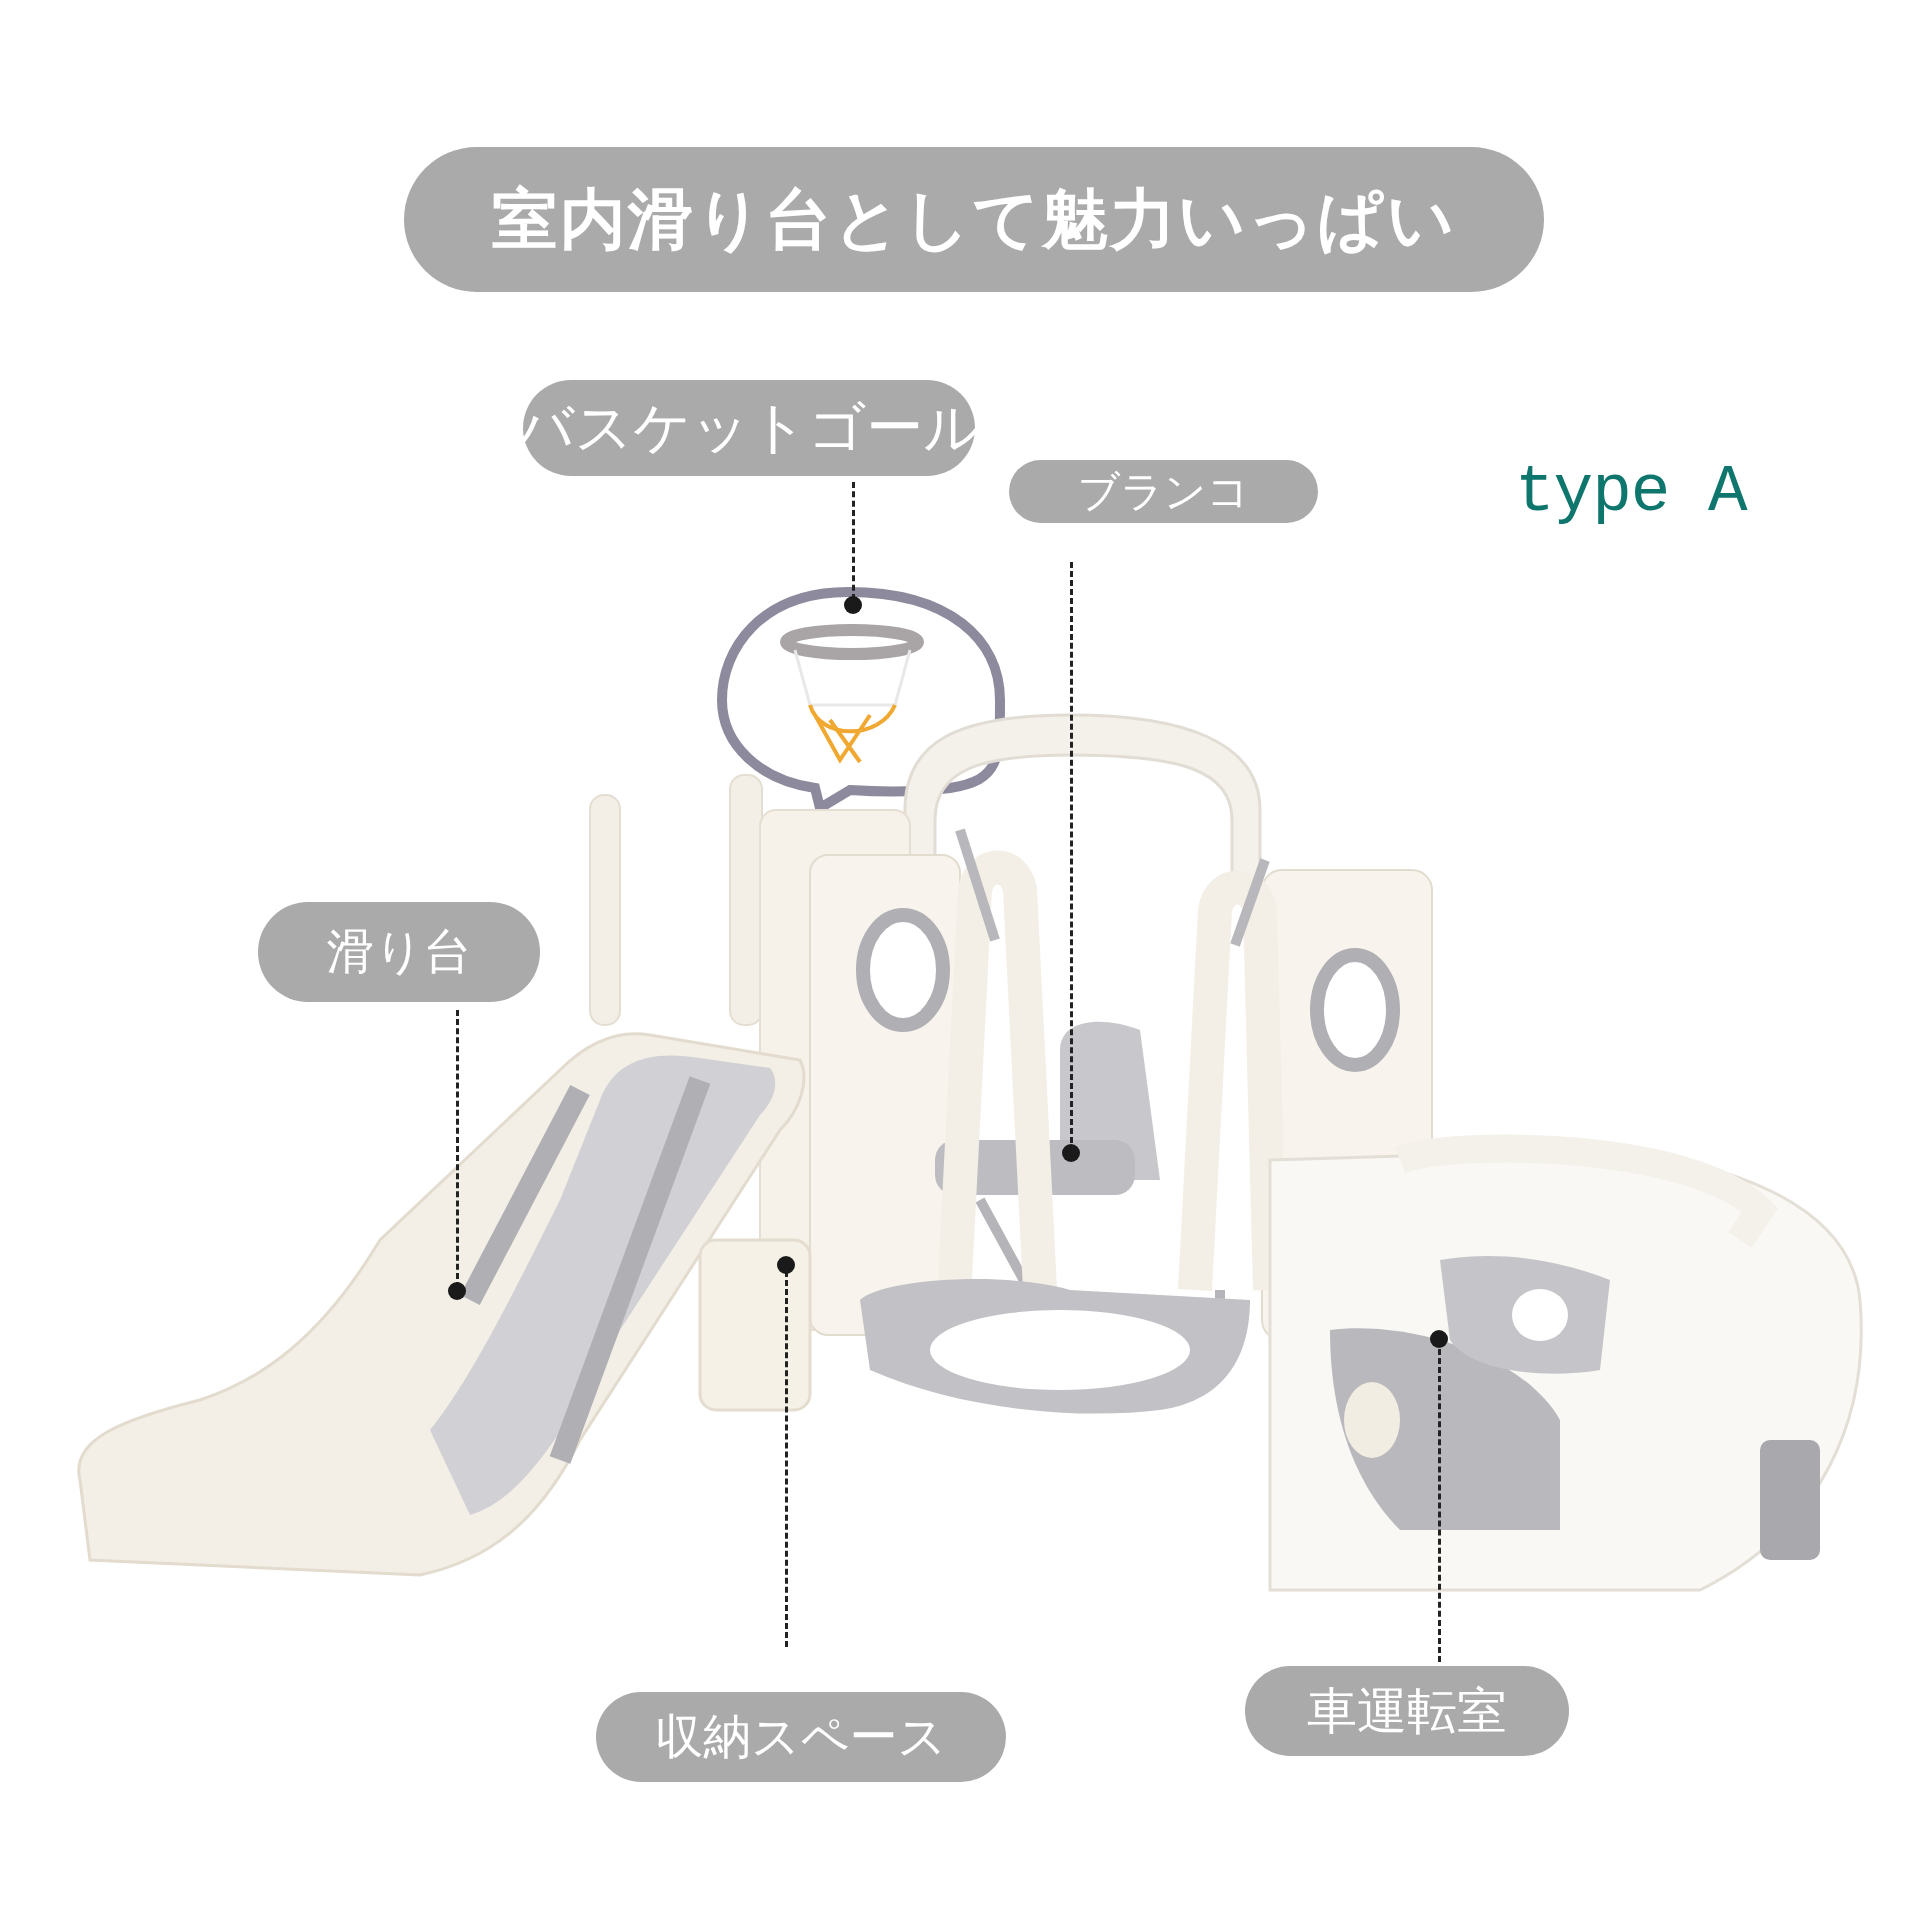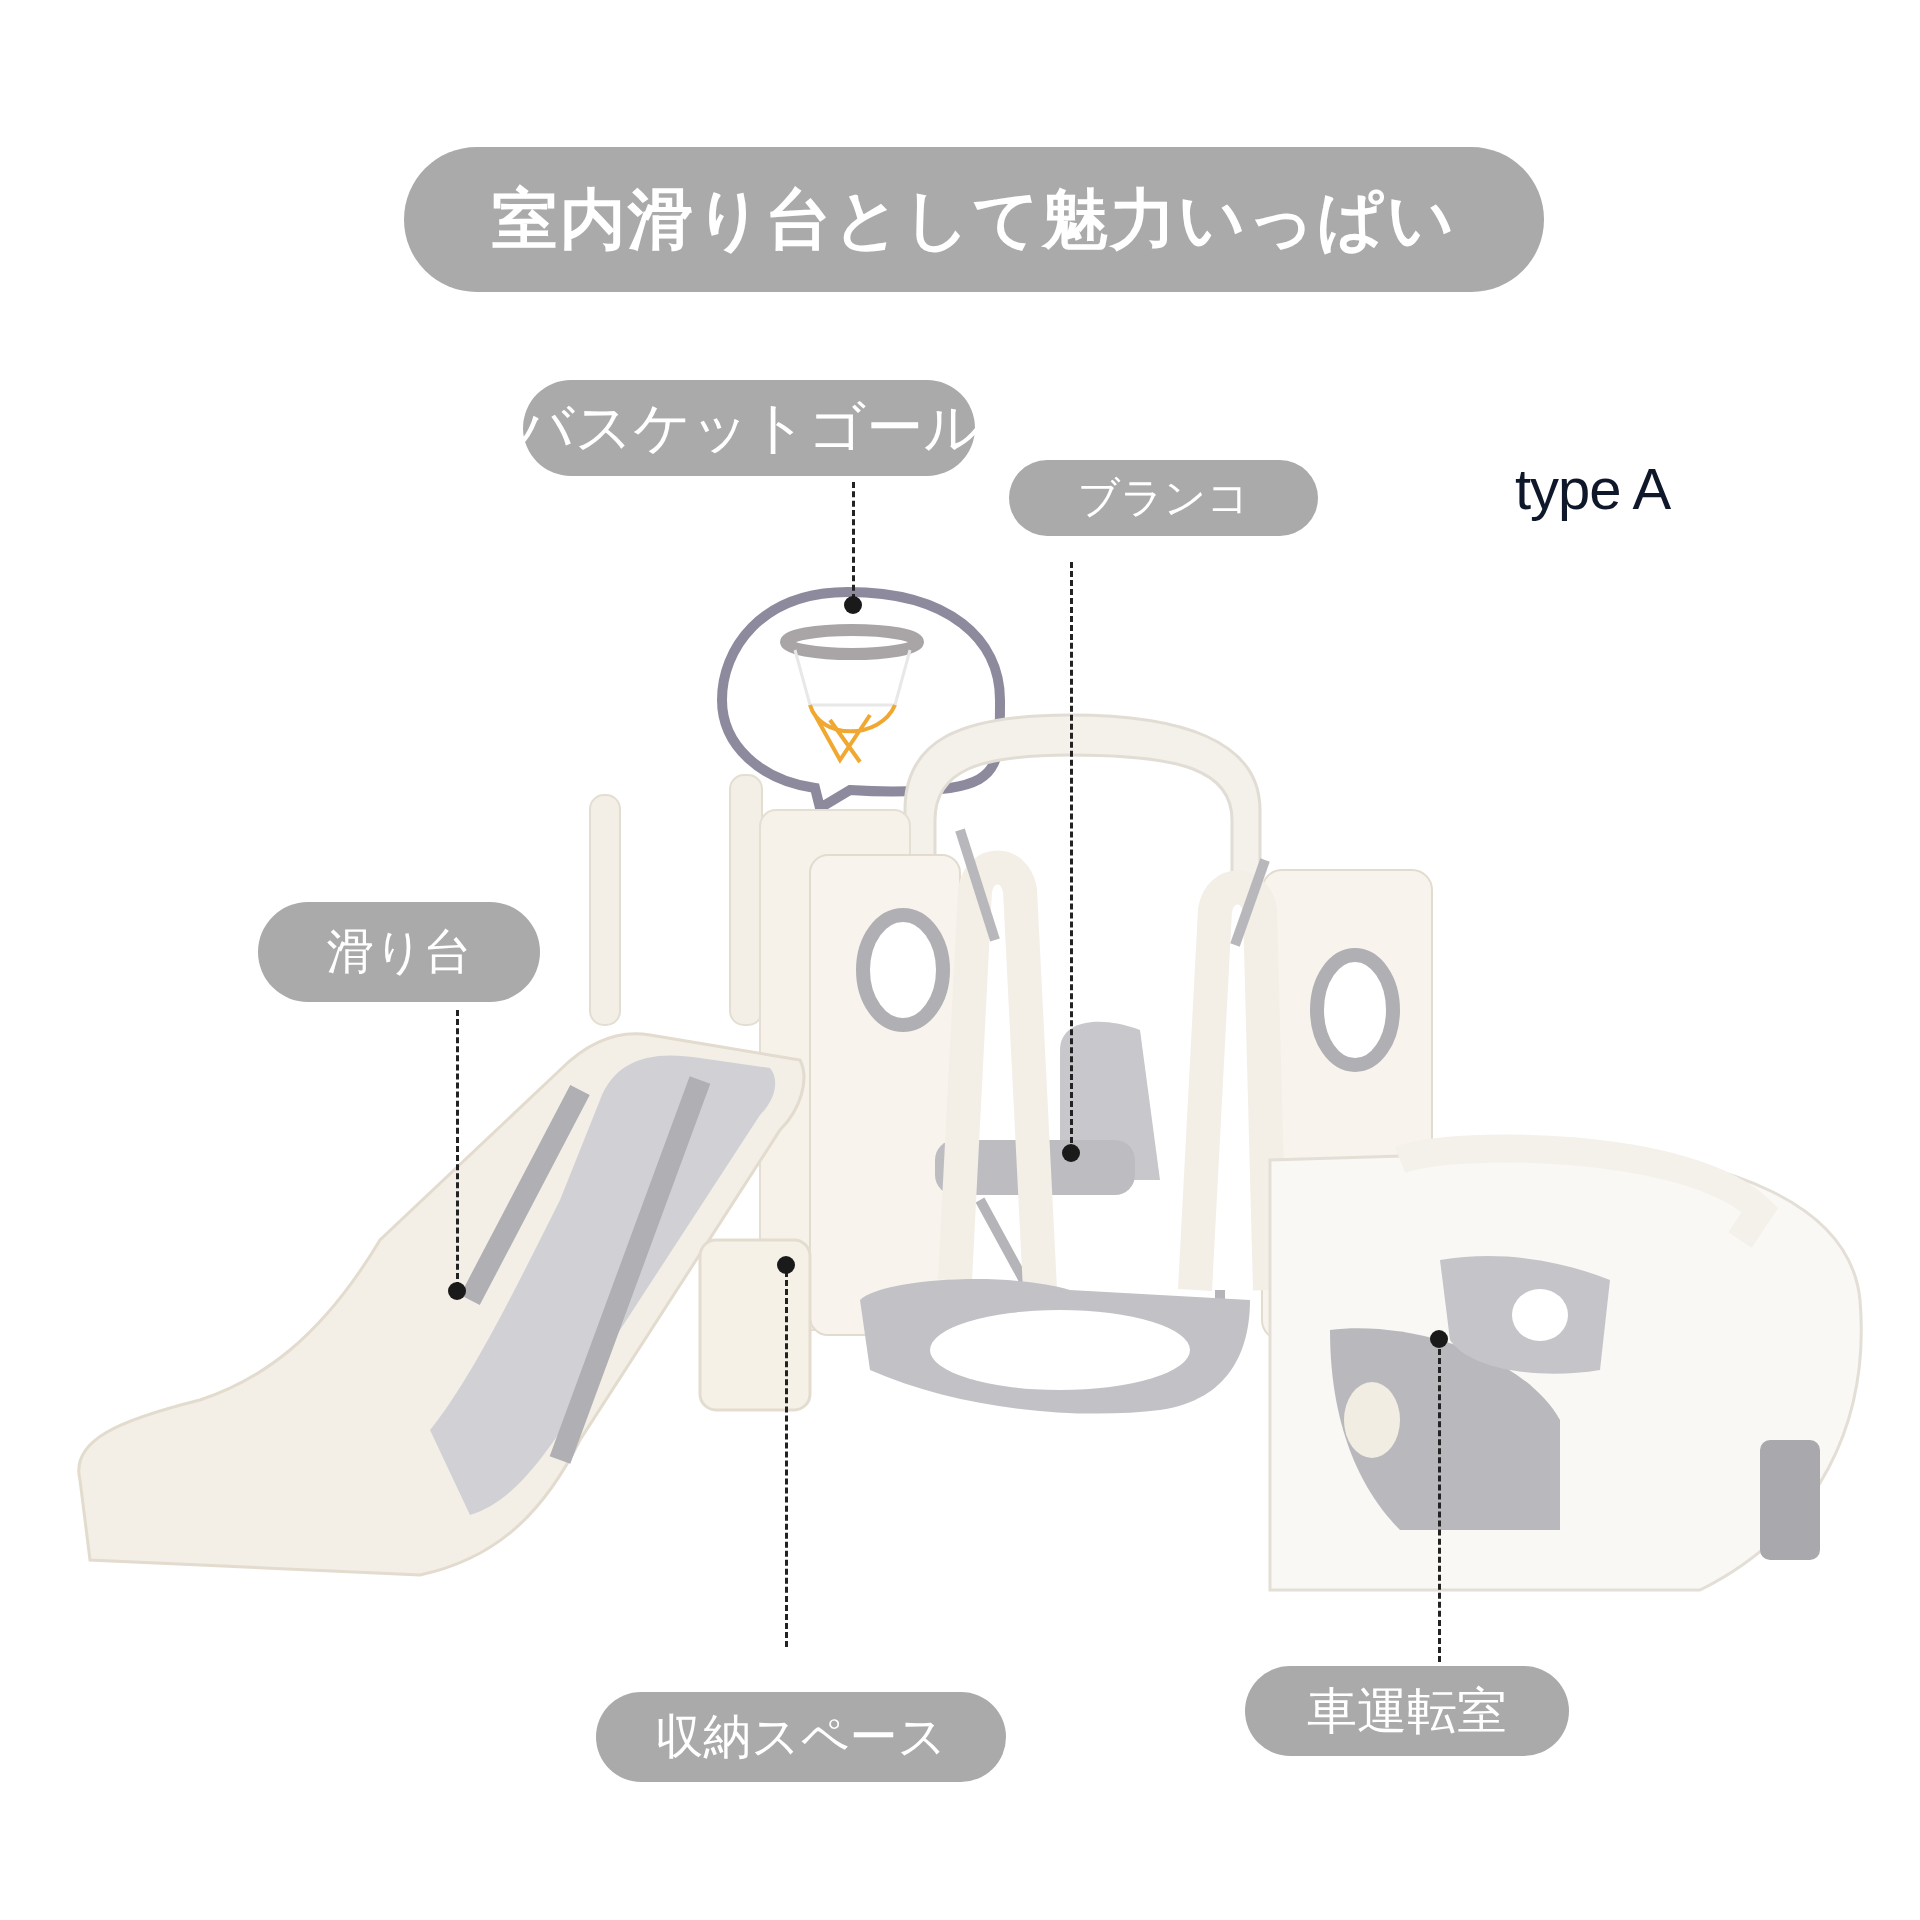--- a/index.html
+++ b/index.html
@@ -9,28 +9,28 @@
     .pill {
       position: absolute;
       background: #aaaaaa;
       color: #ffffff;
       border-radius: 999px;
       display: flex; align-items: center; justify-content: center;
       white-space: nowrap;
     }
     .pill-title { left: 404px; top: 147px; width: 1140px; height: 145px; font-size: 66px; font-weight: bold; letter-spacing: 2px; }
     .pill-basket { left: 523px; top: 380px; width: 452px; height: 96px; font-size: 57px; }
-    .pill-swing { left: 1009px; top: 460px; width: 309px; height: 76px; font-size: 42px; }
+    .pill-swing { left: 1009px; top: 460px; width: 309px; height: 63px; font-size: 42px; }
     .pill-slide { left: 258px; top: 902px; width: 282px; height: 100px; font-size: 48px; }
     .pill-storage { left: 596px; top: 1692px; width: 410px; height: 90px; font-size: 48px; justify-content: center; }
     .pill-cockpit { left: 1245px; top: 1666px; width: 324px; height: 90px; font-size: 50px; text-align: right; }
 
     .type-label {
       position: absolute; left: 1515px; top: 455px;
-      font-family: Liberation Sans, sans-serif; font-size: 58px; color: #0f172a; letter-spacing: -1px;
+      font-family: Liberation Mono, monospace; font-size: 66px; color: #0f766e; letter-spacing: -1px;
     }
 
     .leader { position: absolute; border-left: 3px dashed #222; width: 0; }
     .dot { position: absolute; width: 18px; height: 18px; border-radius: 50%; background: #1a1a1a; }
 
     .product { position: absolute; left: 0; top: 0; width: 1920px; height: 1920px; }
   </style>
 </head>
 <body>
 

